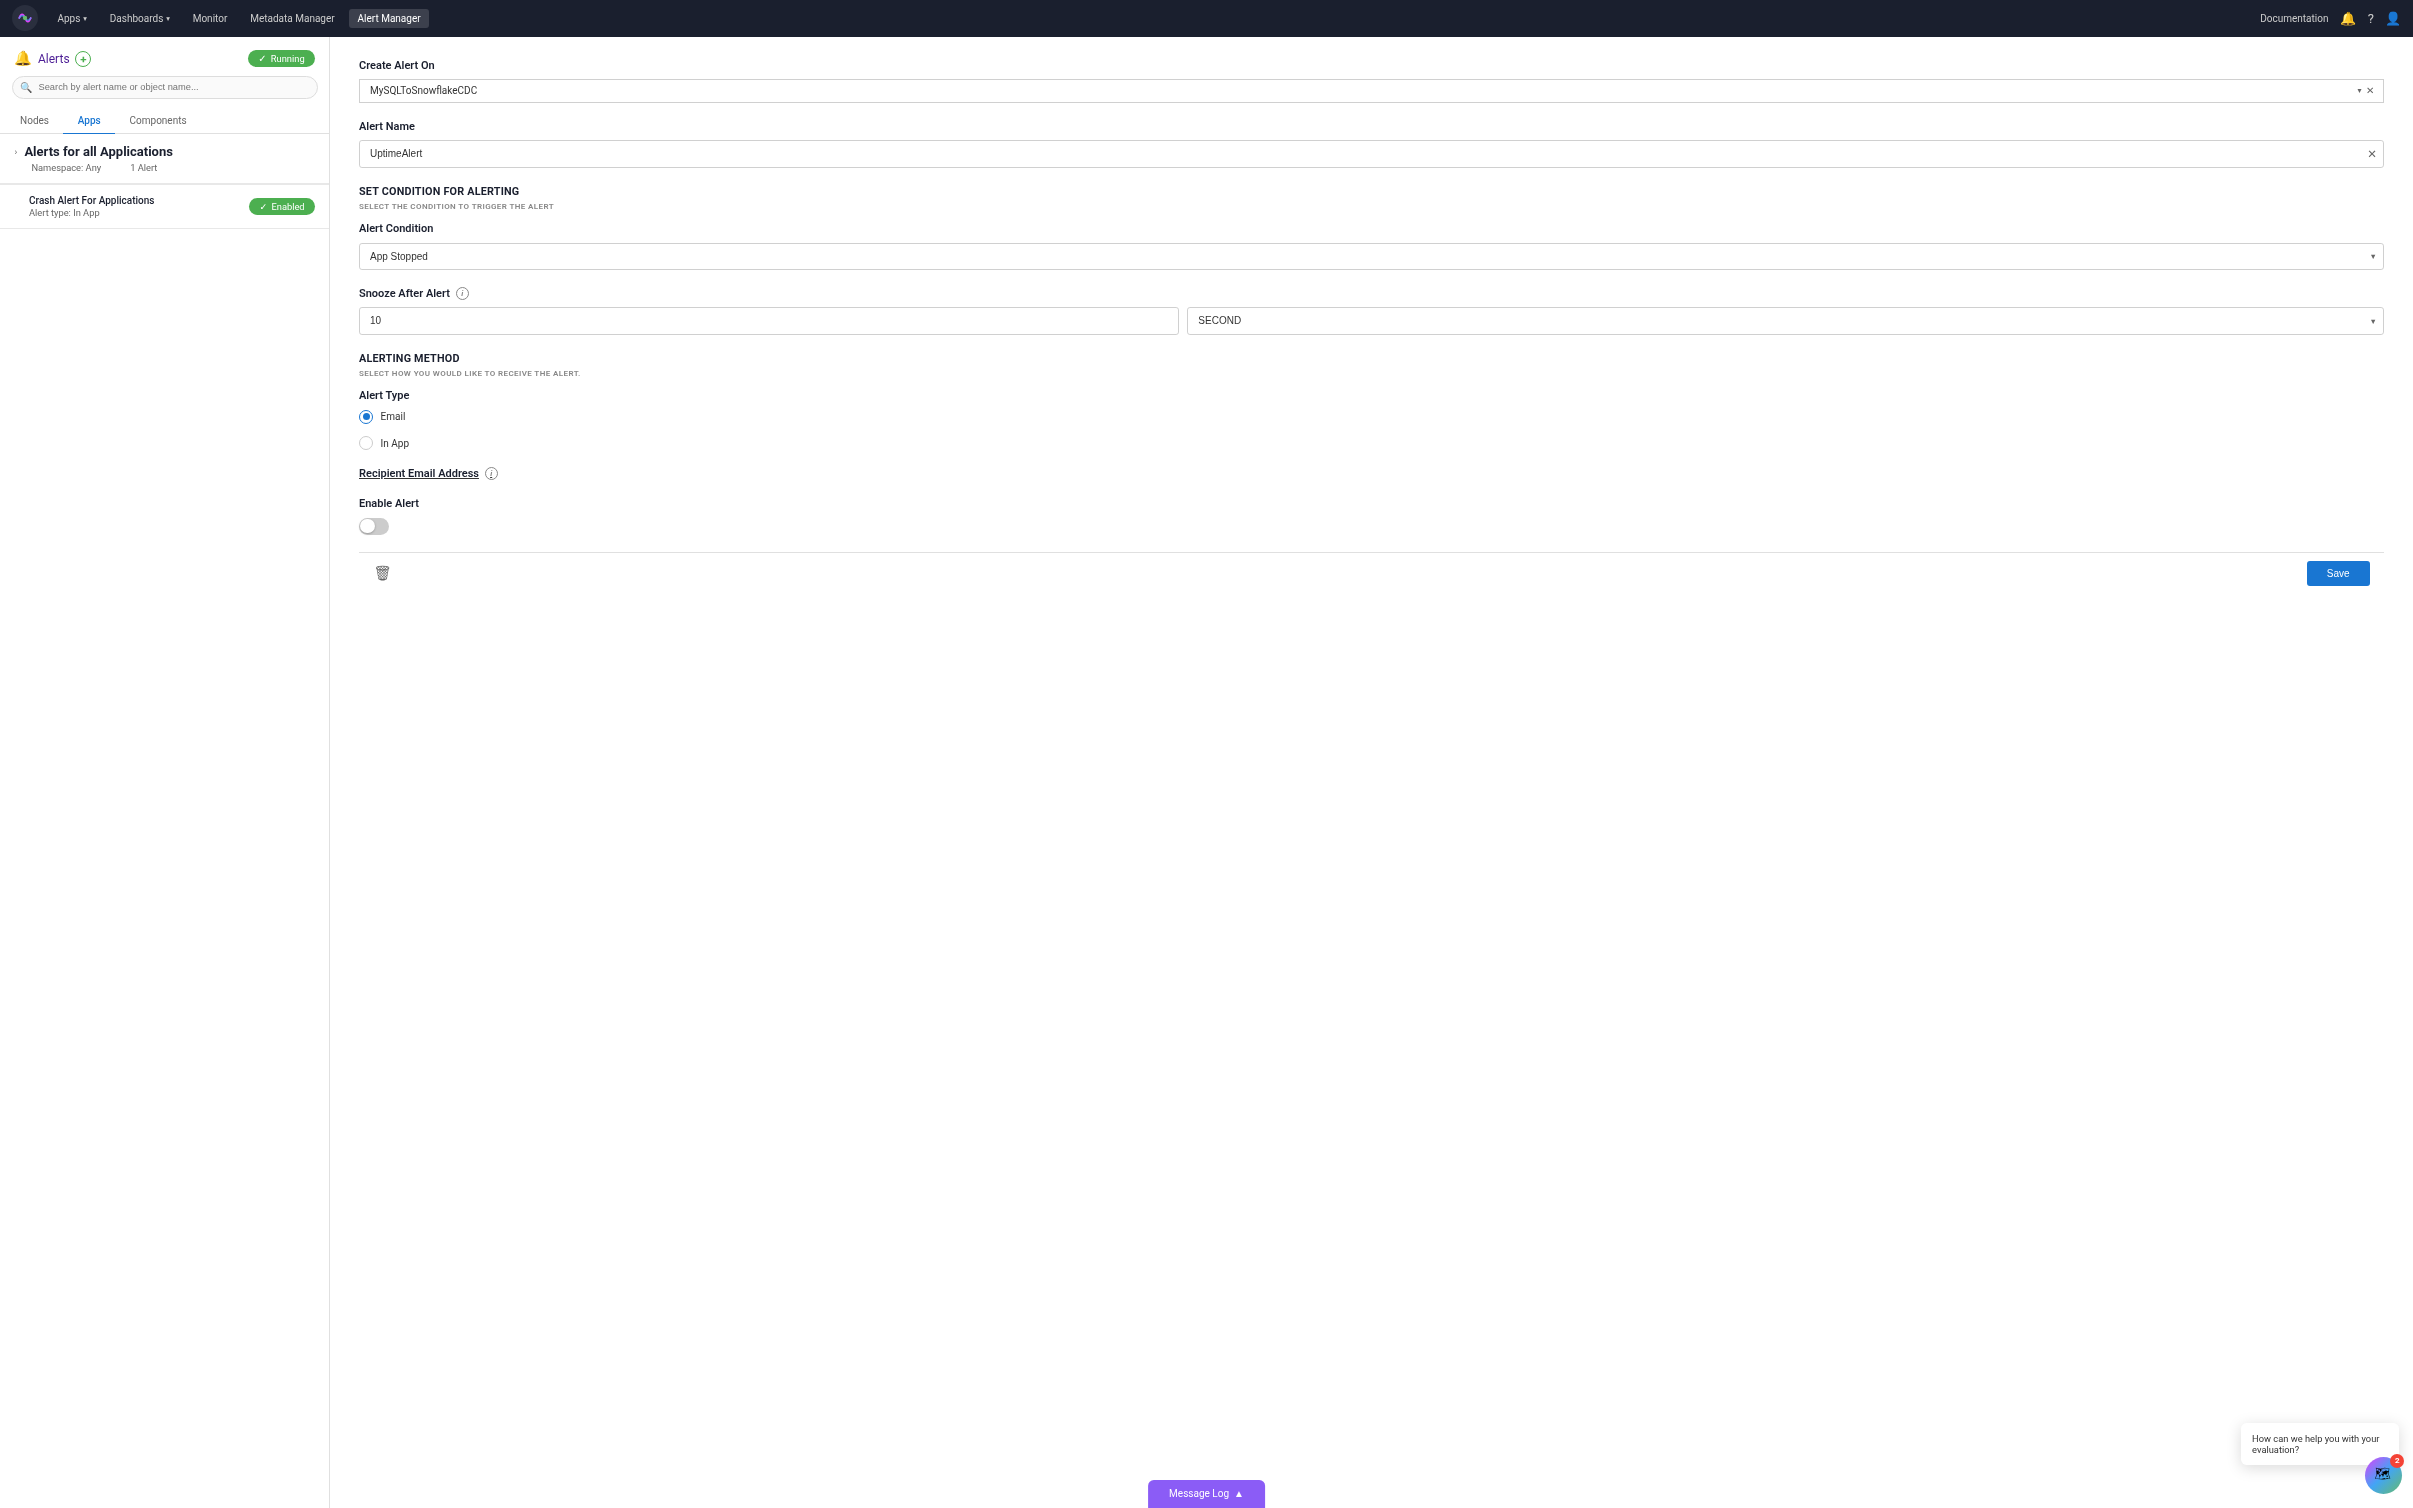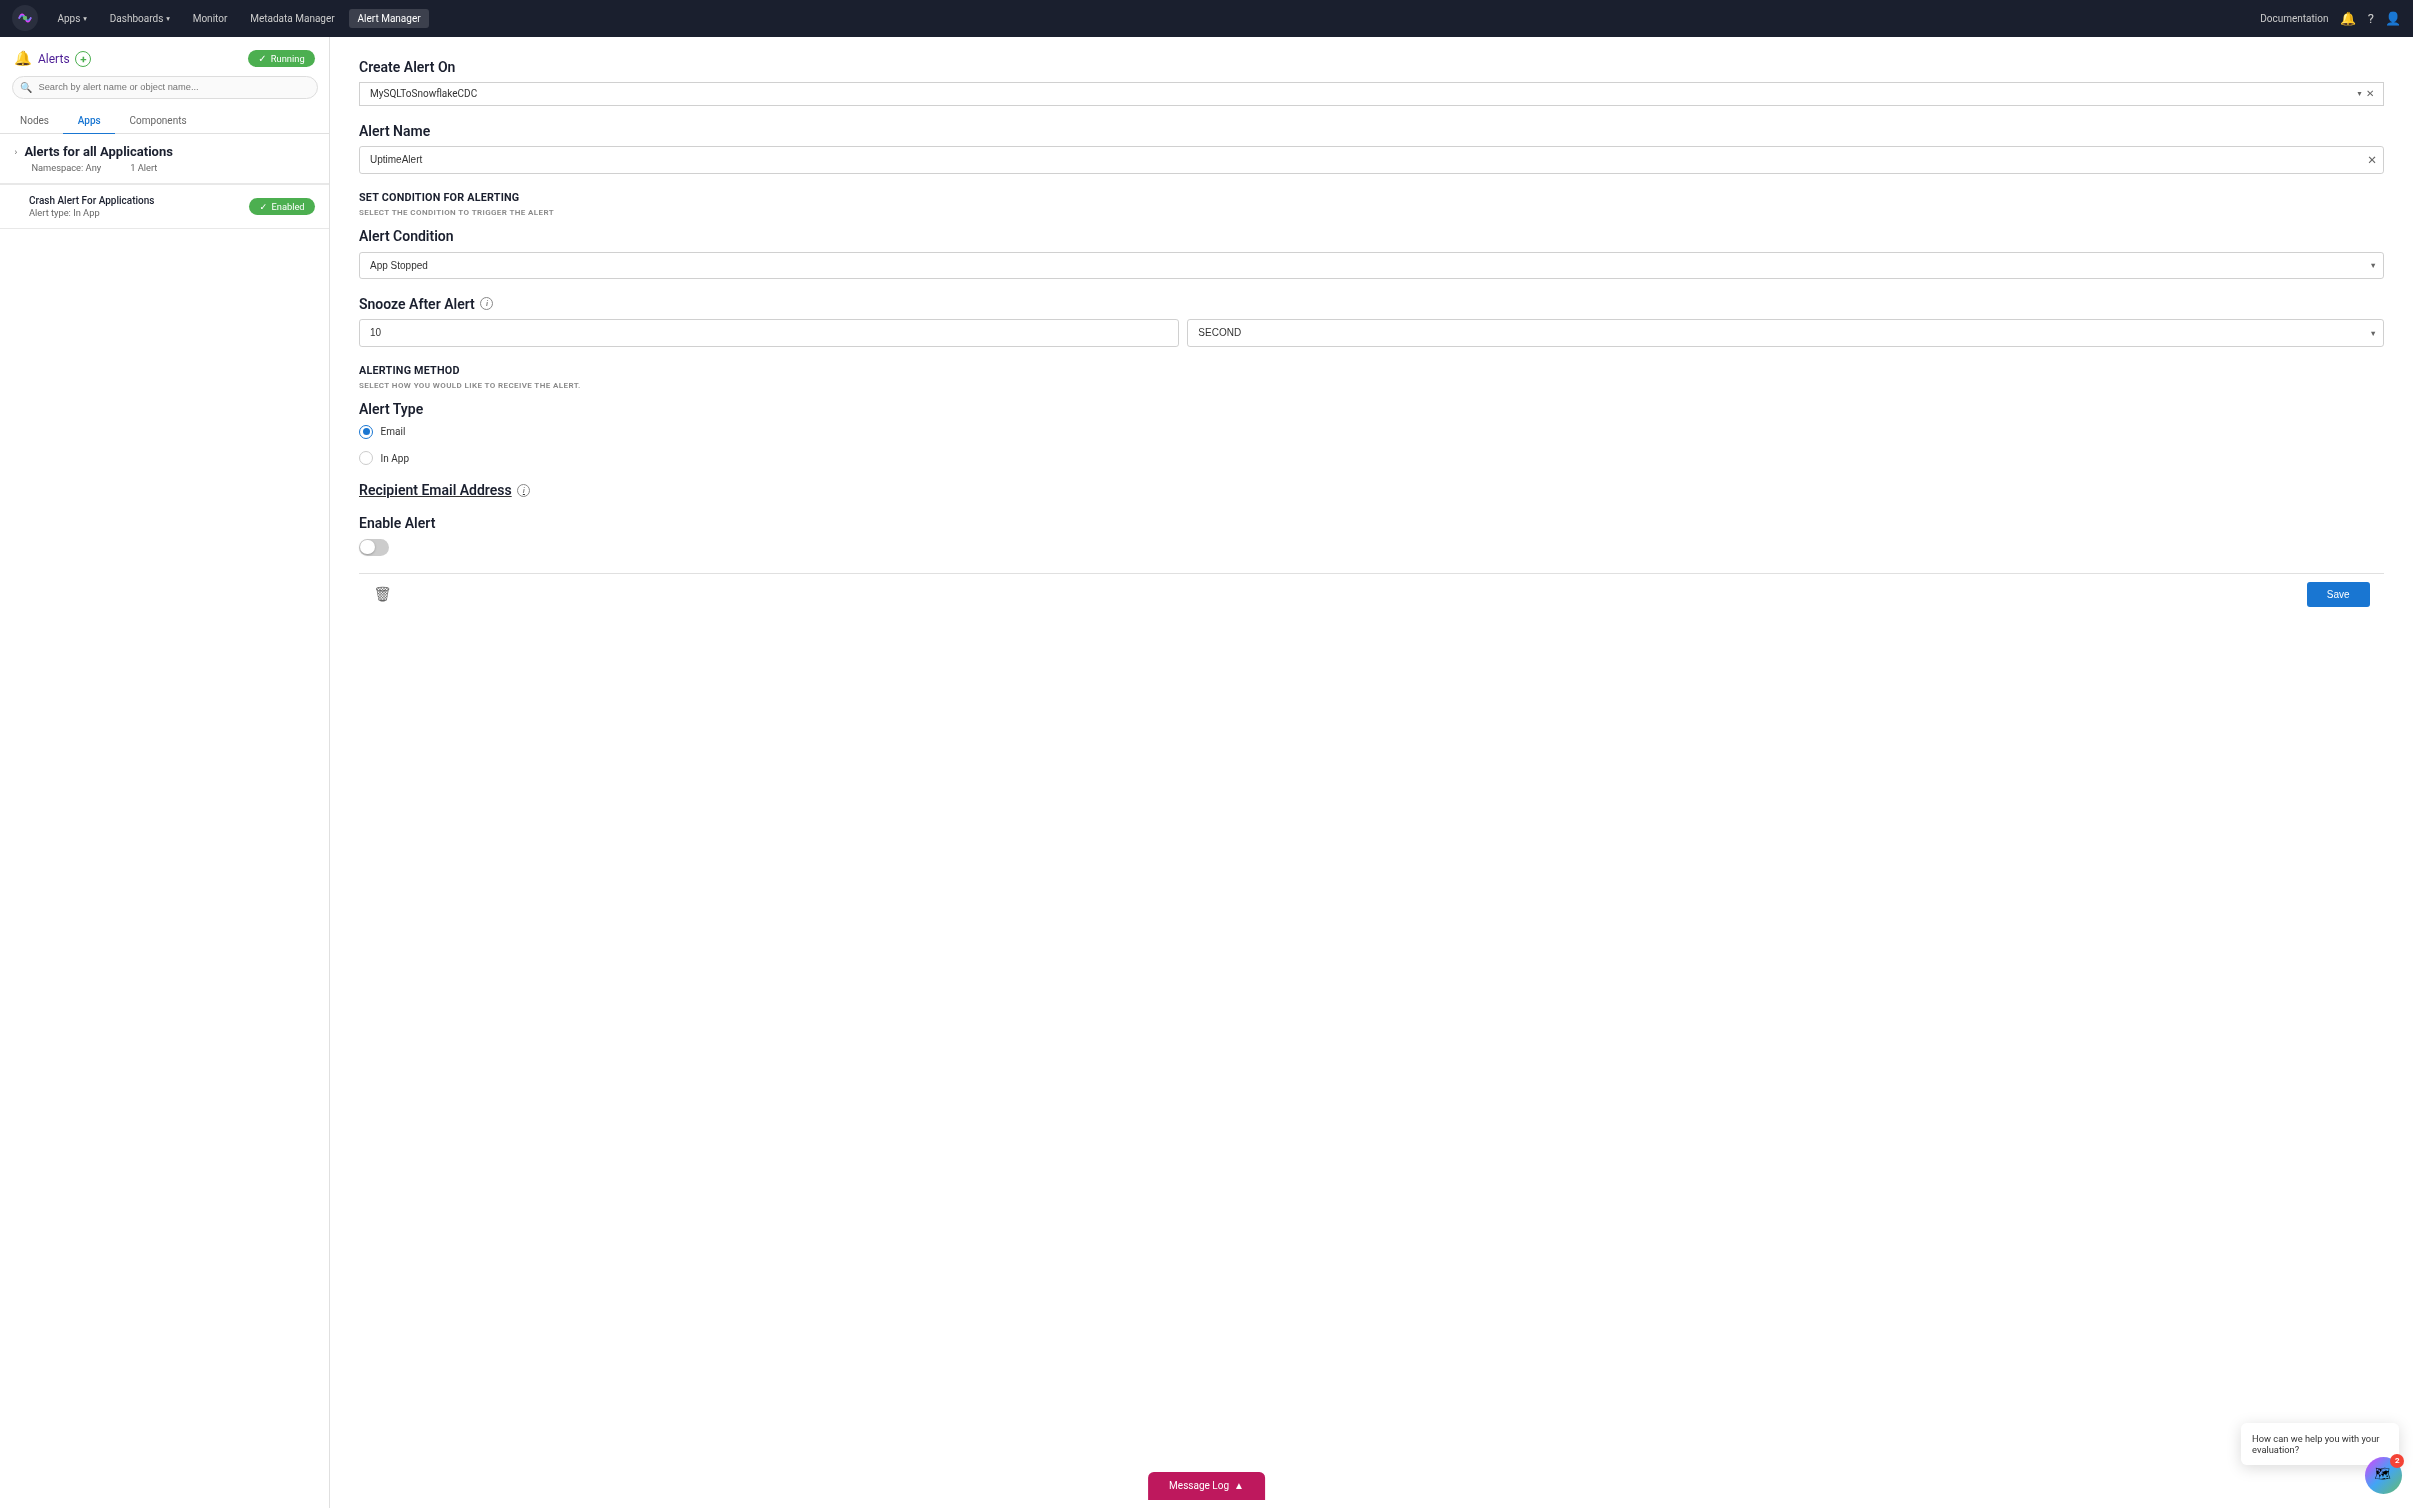--- a/index.html
+++ b/index.html
@@ -188,21 +188,21 @@
       flex: 1;
       background: #fff;
       overflow-y: auto;
       padding: 21.5px 29px;
       position: relative;
     }
 
     
     .form-section { margin-bottom: 17px; }
     .form-label {
-      font-size: 14px;
+      font-size: 11px;
       font-weight: 600;
       color: #1a1f2e;
       margin-bottom: 7.2px;
       display: block;
     }
     .select-wrapper {
       position: relative;
     }
     .select-field {
       width: 100%;
@@ -406,24 +406,24 @@
       border-radius: 2.9px;
       padding: 7.2px 20px;
       font-size: 10px;
       font-weight: 500;
       cursor: pointer;
     }
 
     
     .message-log-bar {
       position: fixed;
-      bottom: 8px;
+      bottom: 0;
       left: 50%;
       transform: translateX(-50%);
-      background: #be185d;
+      background: #8b5cf6;
       color: #fff;
       padding: 8.6px 21.5px;
       border-radius: 5.7px 5.7px 0 0;
       display: flex;
       align-items: center;
       gap: 5px;
       cursor: pointer;
       font-size: 10px;
       z-index: 100;
     }

